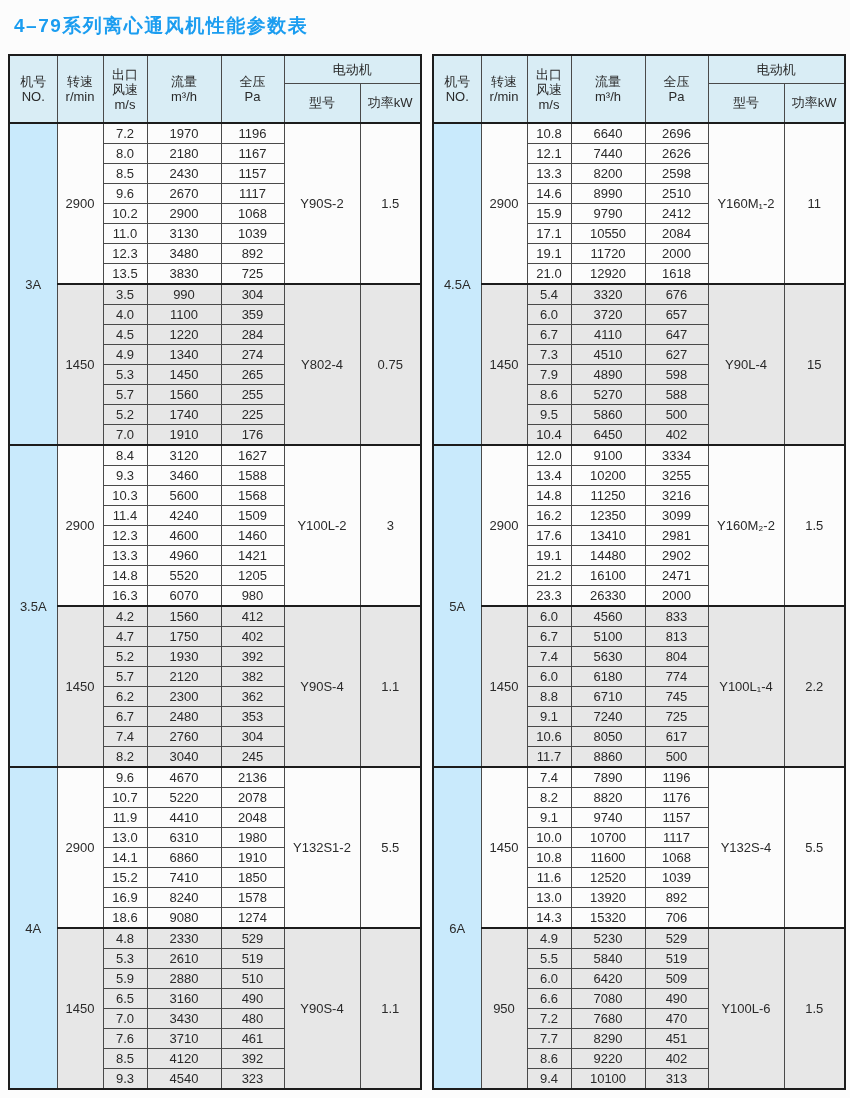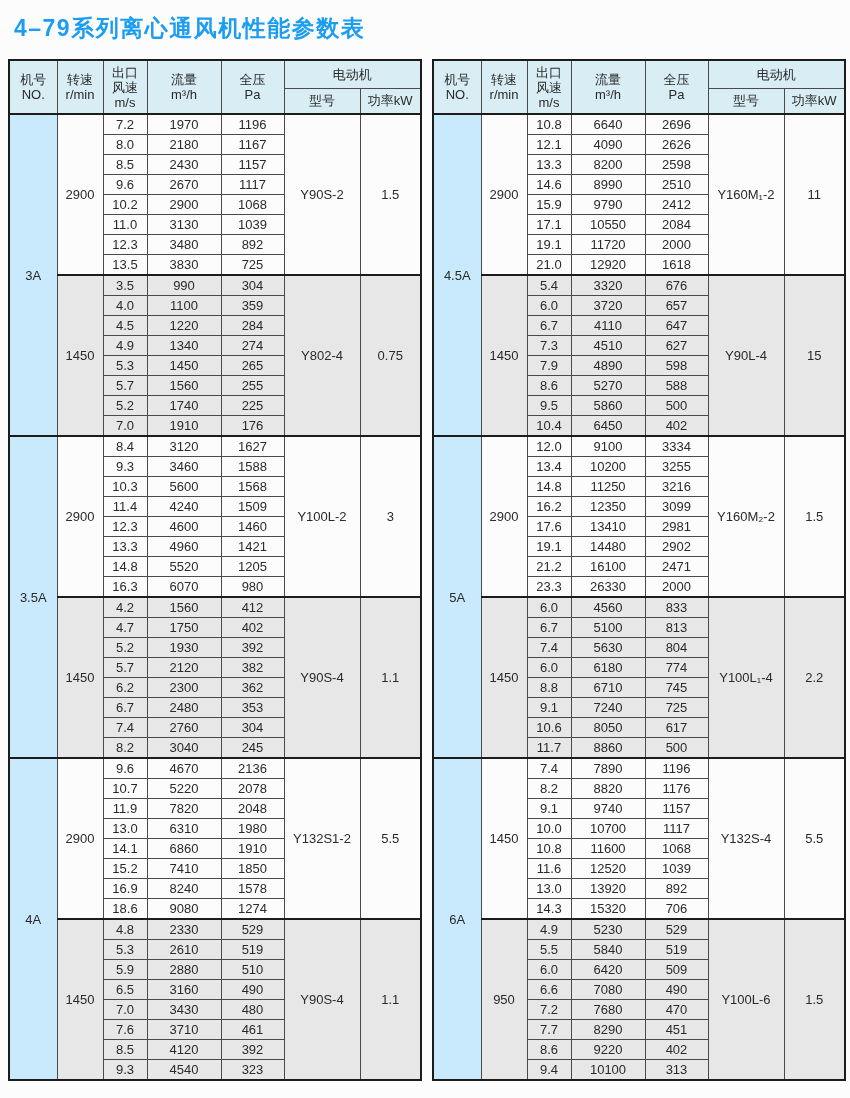--- a/index.html
+++ b/index.html
@@ -16,21 +16,21 @@
   body{
     margin:0;
     width:850px;
     height:1098px;
     background:var(--page-bg);
     font-family:"Liberation Sans","DejaVu Sans",sans-serif;
     color:var(--text);
   }
   .title{
     color:var(--title-color);
-    font-size:23px;
+    font-size:19px;
     font-weight:bold;
     letter-spacing:1.5px;
     margin:0;
     padding:13px 0 15px 14px;
   }
   .tables{
     display:flex;
     gap:10px;
     margin-left:8px;
     border-radius:7px;
@@ -50,21 +50,21 @@
     line-height:19px;
     height:19px;
     overflow:hidden;
     white-space:nowrap;
   }
   .spec-table thead th{
     background:var(--header-bg);
     line-height:15px;
   }
   .spec-table thead tr:first-child th{height:28px;}
-  .spec-table thead tr:last-child th{height:26px;border-bottom:2px solid var(--border-dark);}
+  .spec-table thead tr:last-child th{height:40px;border-bottom:2px solid var(--border-dark);}
   .spec-table td.mach{background:var(--machine-bg);margin-top:7px;}
   .spec-table tr.alt td{background:var(--alt-bg);}
   .spec-table tr.group-start td{border-top:2px solid var(--border-dark);}
 </style>
 </head>
 <body>
 
 <div class="page">
   <h1 class="title">4–79系列离心通风机性能参数表</h1>
   <div class="tables">
@@ -298,21 +298,21 @@
             <td rowspan="8">Y132S1-2</td>
             <td rowspan="8">5.5</td>
           </tr>
           <tr>
             <td>10.7</td>
             <td>5220</td>
             <td>2078</td>
           </tr>
           <tr>
             <td>11.9</td>
-            <td>7820</td>
+            <td>4410</td>
             <td>2048</td>
           </tr>
           <tr>
             <td>13.0</td>
             <td>6310</td>
             <td>1980</td>
           </tr>
           <tr>
             <td>14.1</td>
             <td>6860</td>
@@ -429,21 +429,21 @@
             <td rowspan="16" class="mach">4.5A</td>
             <td rowspan="8">2900</td>
             <td>10.8</td>
             <td>6640</td>
             <td>2696</td>
             <td rowspan="8">Y160M₁-2</td>
             <td rowspan="8">11</td>
           </tr>
           <tr>
             <td>12.1</td>
-            <td>4090</td>
+            <td>7440</td>
             <td>2626</td>
           </tr>
           <tr>
             <td>13.3</td>
             <td>8200</td>
             <td>2598</td>
           </tr>
           <tr>
             <td>14.6</td>
             <td>8990</td>

